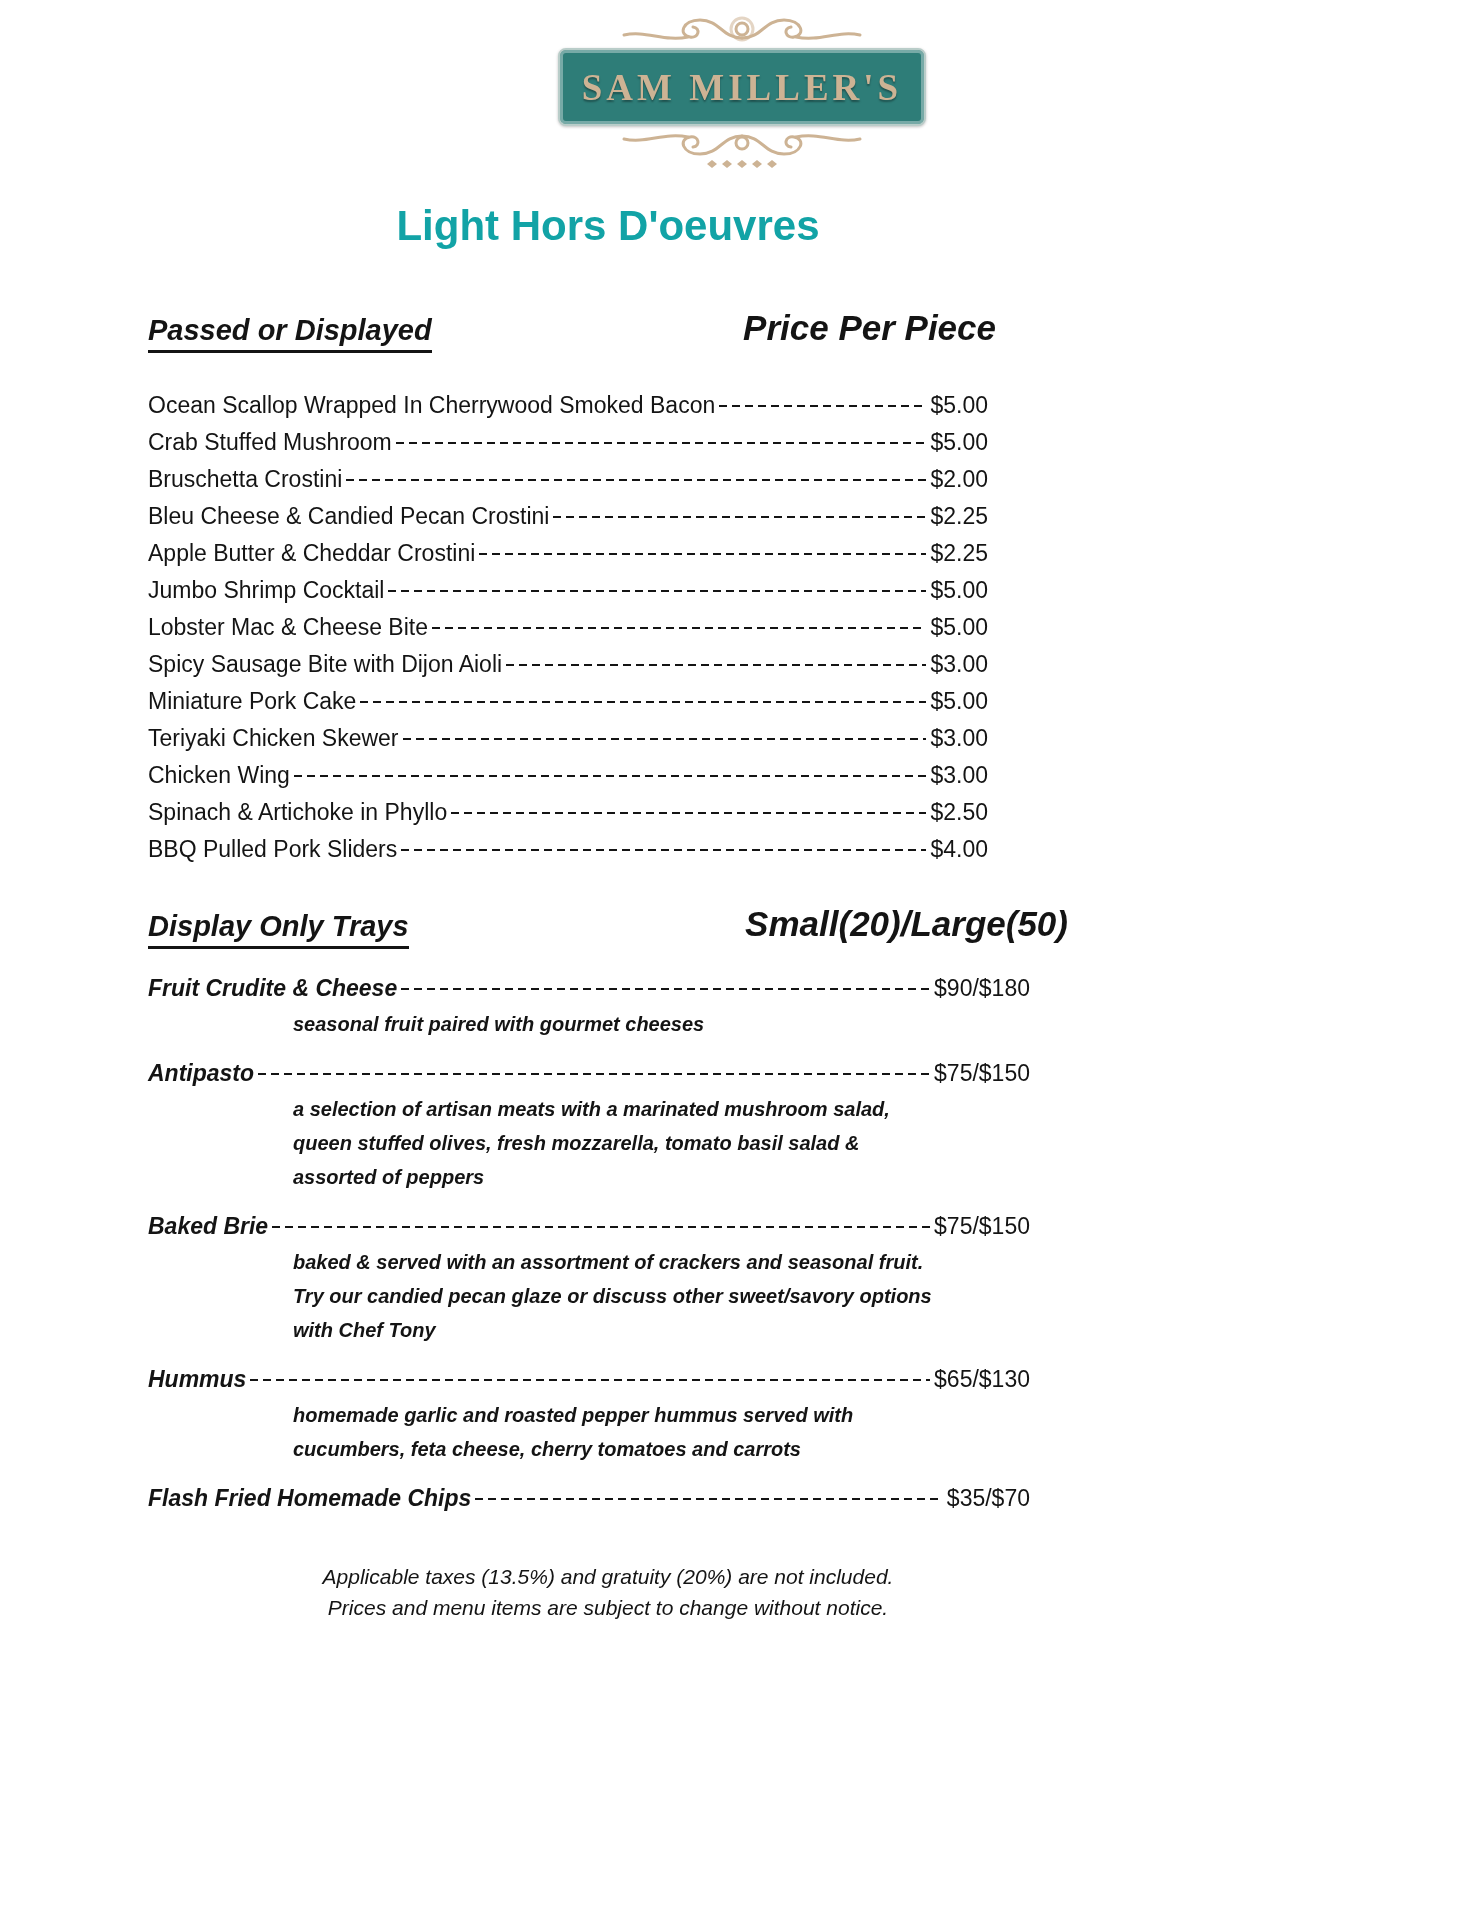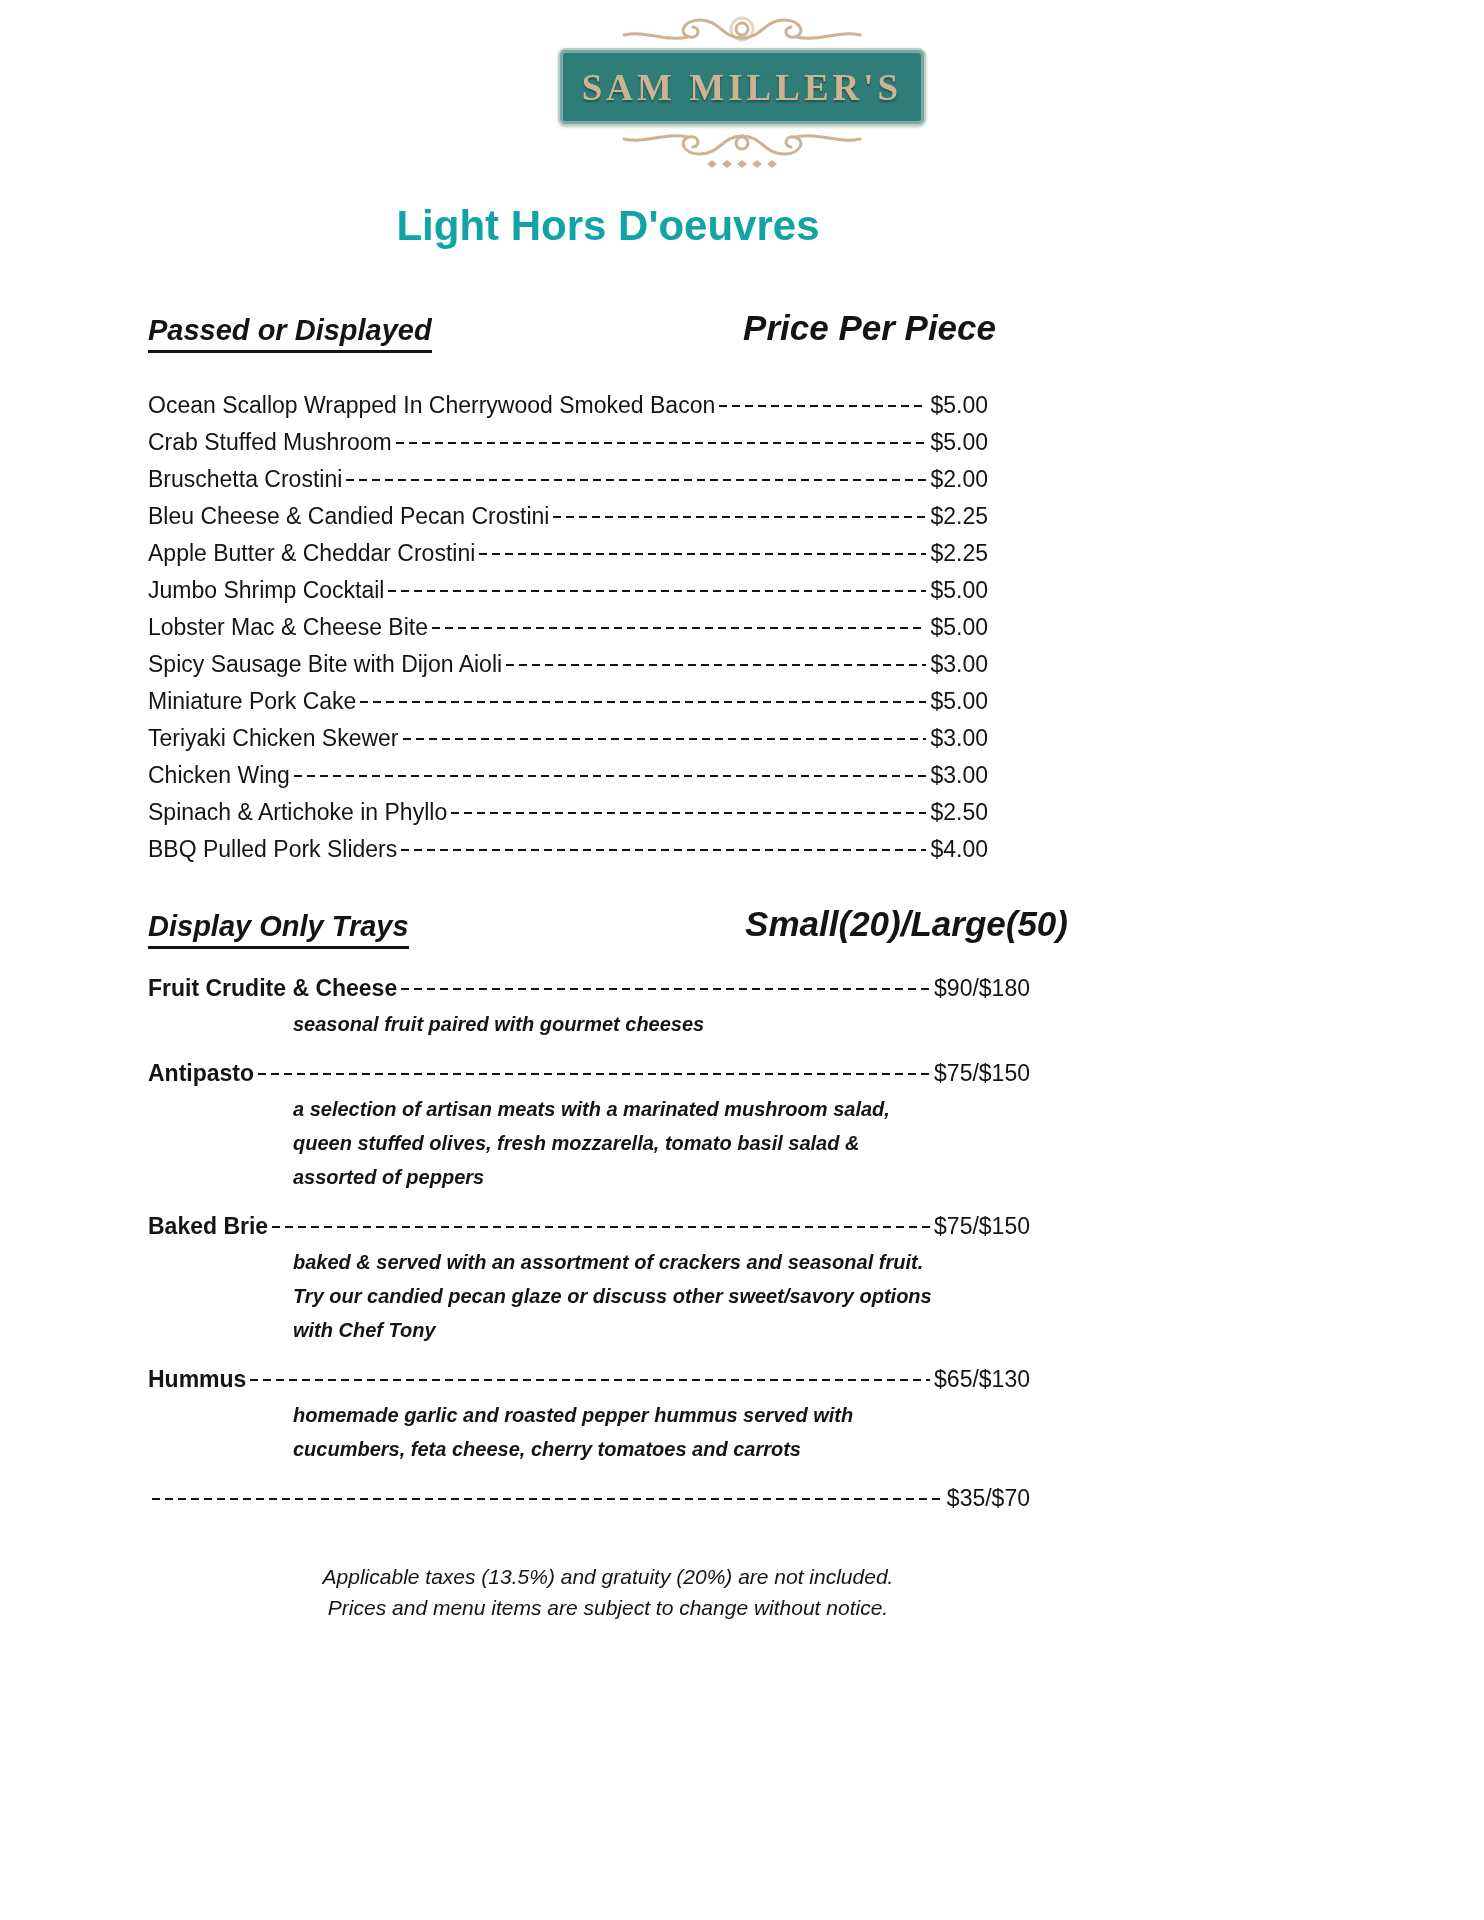--- a/index.html
+++ b/index.html
@@ -73,21 +73,21 @@
   
   .menu-row{
     display:flex;align-items:stretch;
     font-size:23px;line-height:37px;
     white-space:nowrap;
   }
   .sec-passed .menu-row{padding-right:80px;}
   .sec-trays .menu-row{padding-right:38px;line-height:38px;}
   .item-name{flex:0 0 auto;}
   .sec-passed .item-name{font-weight:400;}
-  .sec-trays .item-name{font-weight:700;}
+  .sec-trays .item-name{font-weight:700;font-style:italic;}
   .leader{flex:1 1 auto;position:relative;min-width:30px;}
   .leader::after{
     content:"";position:absolute;left:4px;right:4px;bottom:17px;height:2.5px;
     background:repeating-linear-gradient(90deg,var(--ink) 0 8px,transparent 8px 13px);
   }
   .item-price{flex:0 0 auto;}
 
   .item-desc{
     padding-left:145px;
     font-size:20px;
@@ -296,20 +296,21 @@
     <span class="leader"></span>
     <span class="item-price">$65/$130</span>
   </div>
 
   <div class="item-desc">homemade garlic and roasted pepper hummus served with</div>
 
   <div class="item-desc">cucumbers, feta cheese, cherry tomatoes and carrots</div>
 </div>
             <div class="item-group">
   <div class="menu-row">
+    <span class="item-name">Flash Fried Homemade Chips</span>
     <span class="leader"></span>
     <span class="item-price">$35/$70</span>
   </div>
 </div>
           </div>
   </div>
 </div>
 
     <div class="footer">
       <div>Applicable taxes (13.5%) and gratuity (20%) are not included.</div>

